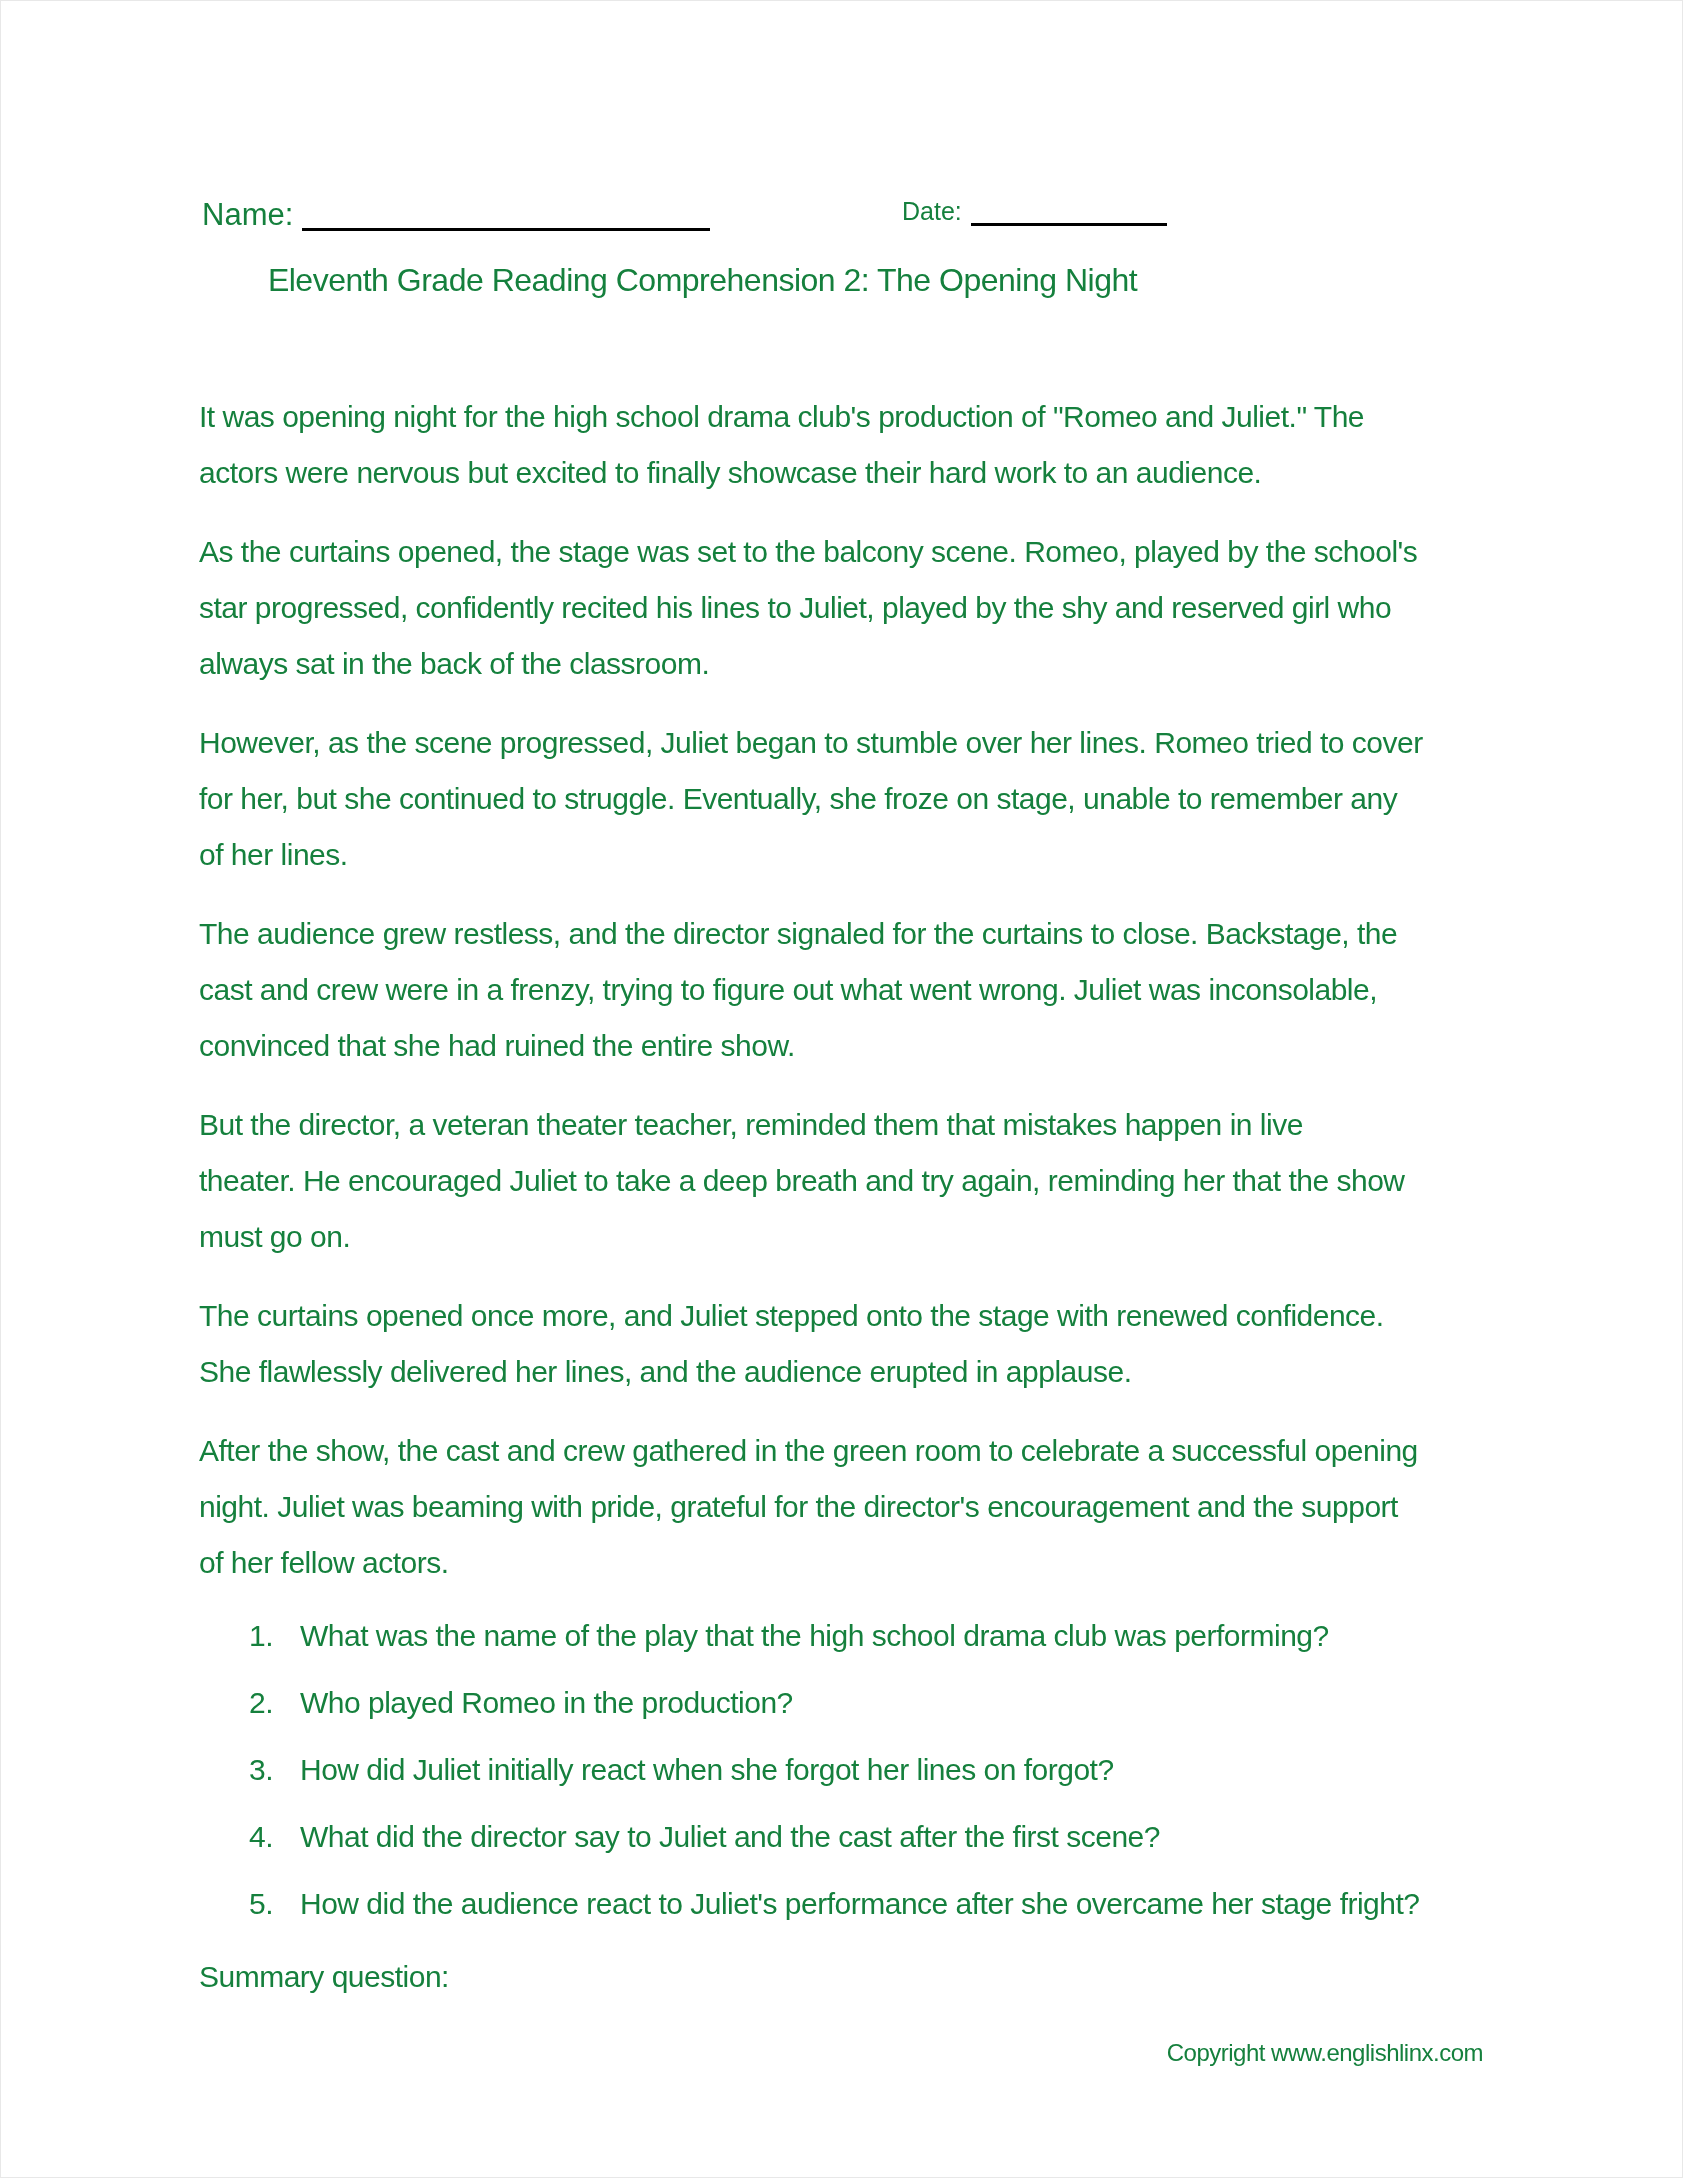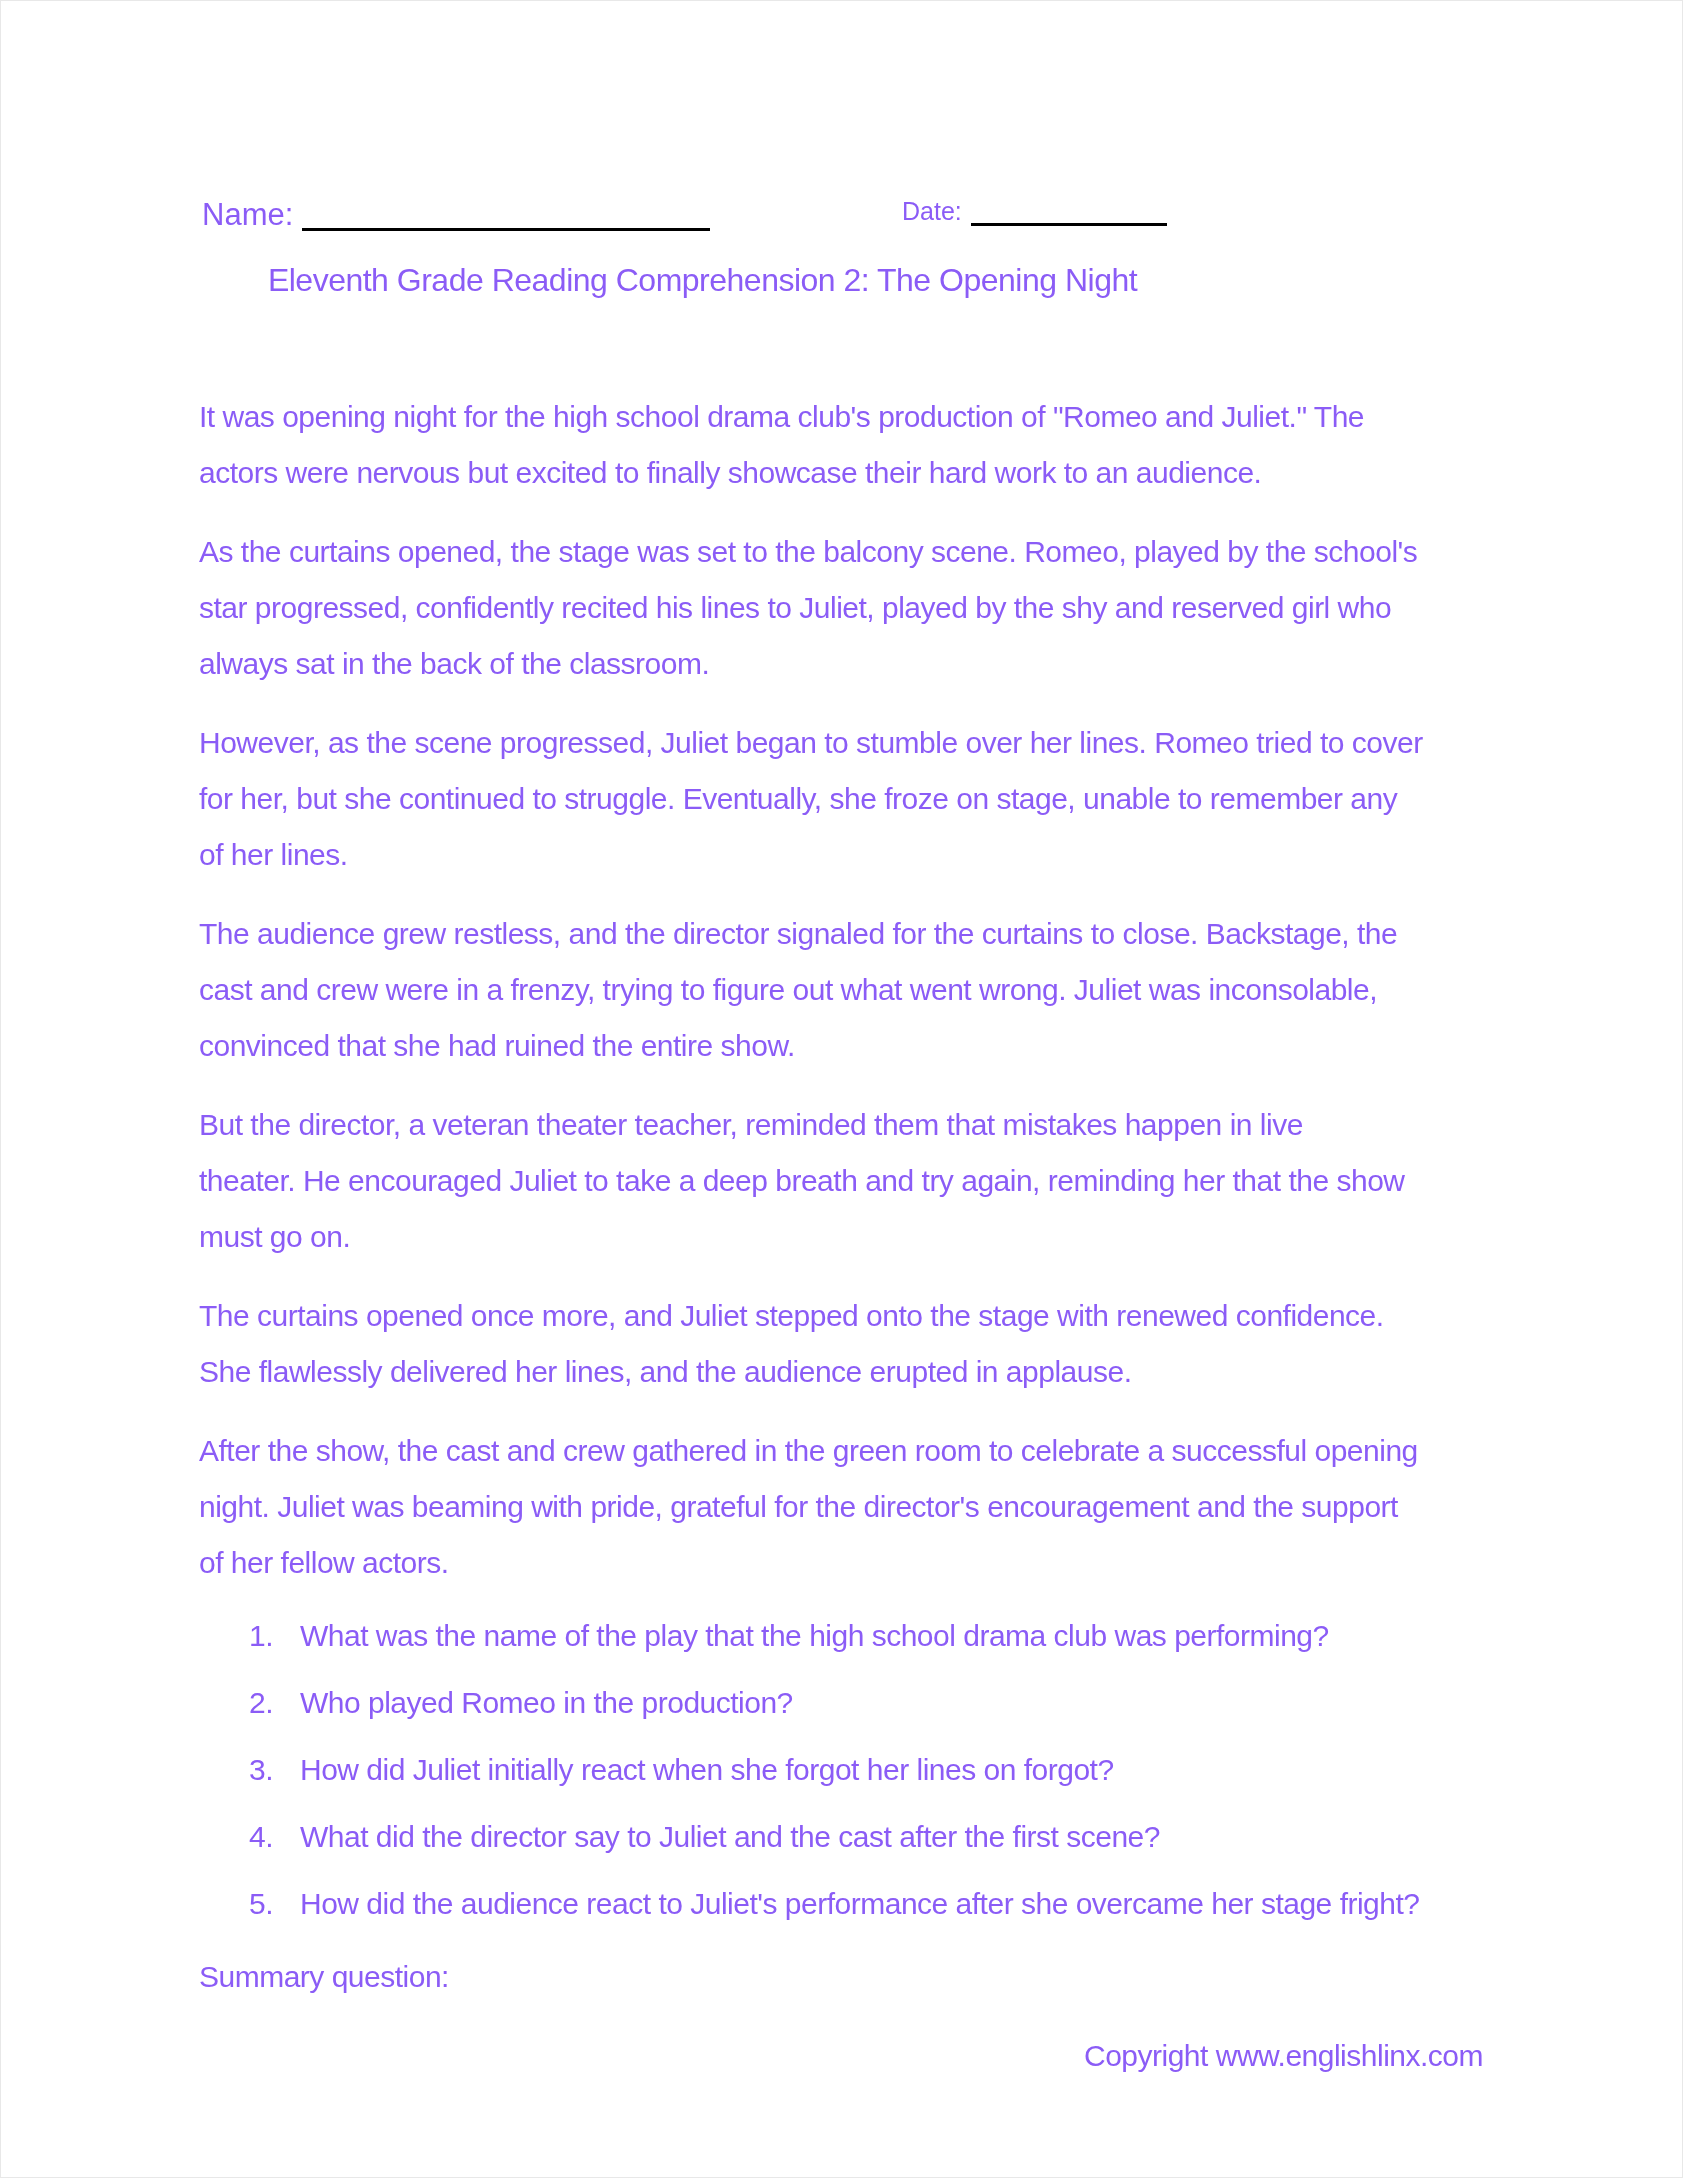--- a/index.html
+++ b/index.html
@@ -5,21 +5,21 @@
   html, body {
     margin: 0;
     padding: 0;
     background: #ffffff;
   }
   .page {
     position: relative;
     width: 1683px;
     height: 2178px;
     background: #ffffff;
-    color: #8b5cf6;
+    color: #15803d;
     font-family: "Liberation Sans", "DejaVu Sans", sans-serif;
     box-sizing: border-box;
     border: 1px solid #e8e8e8;
     overflow: hidden;
   }
   
   .header-row {
     position: absolute;
     top: 196px;
     left: 0;
@@ -92,21 +92,21 @@
     white-space: pre;
   }
 
   
   .footer {
     position: absolute;
     top: 2038px;
     left: 0;
     width: 1482px;
     text-align: right;
-    font-size: 30px;
+    font-size: 24px;
     letter-spacing: -0.5px;
   }
 </style>
 </head>
 <body>
 
 <div class="page">
 
   <div class="header-row">
     <div class="name-group">

